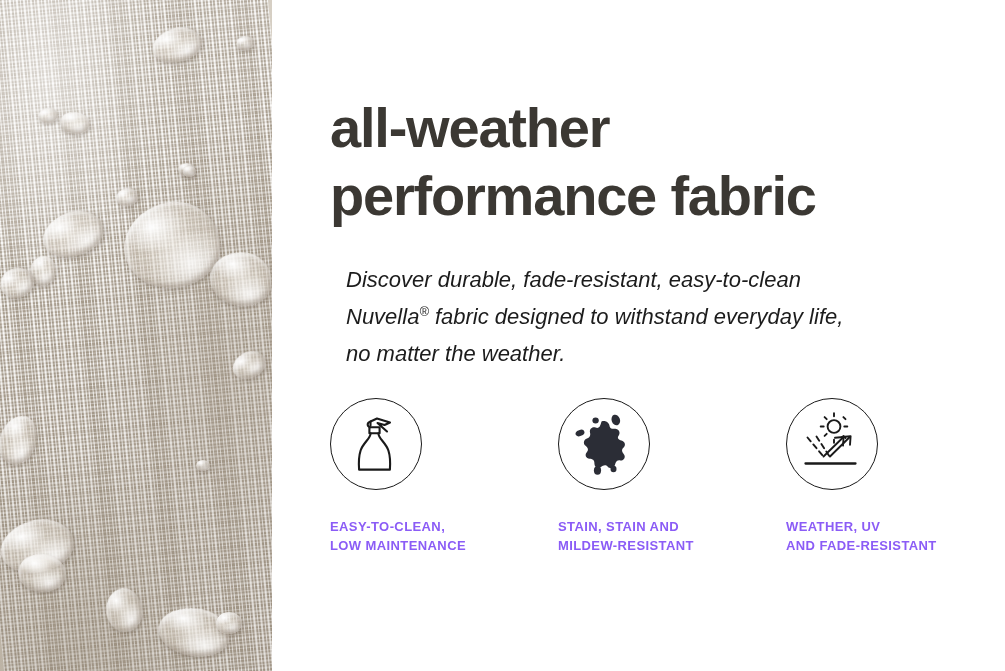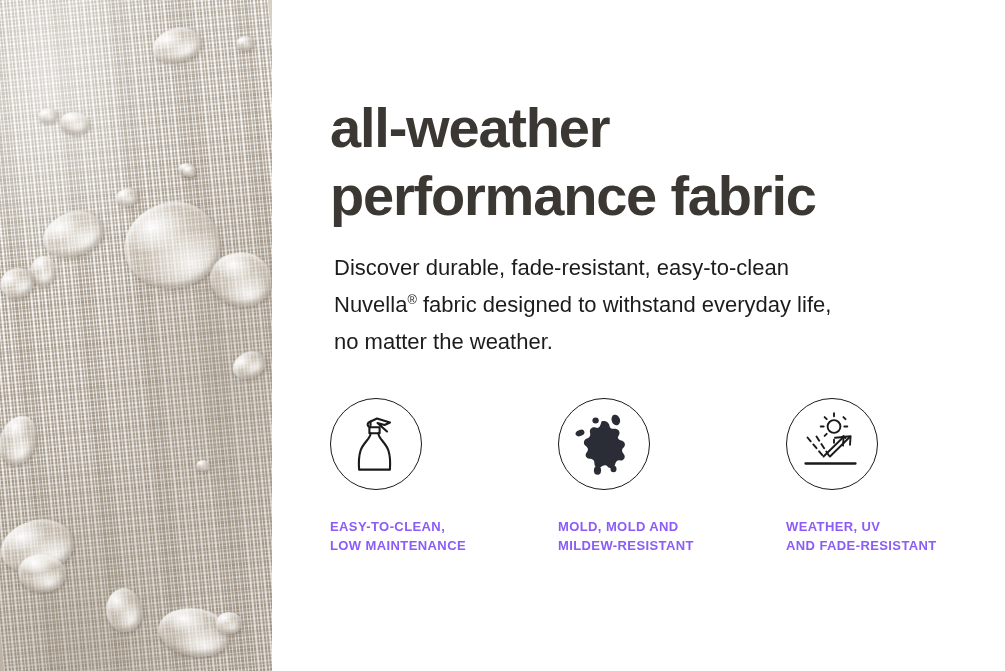--- a/index.html
+++ b/index.html
@@ -87,26 +87,27 @@
     line-height: 68px;
     font-weight: bold;
     letter-spacing: -1.2px;
     color: #3b3833;
     white-space: pre-line;
   }
   .subcopy {
     position: absolute;
     left: 58px;
     top: 245px;
-    margin: 4px;
+    margin: 16px;
     font-size: 22px;
     line-height: 37px;
     font-weight: normal;
     color: #1c1c1c;
     white-space: pre-line;
+    font-style: italic;
   }
   .subcopy sup {
     font-size: 0.58em;
     vertical-align: super;
     line-height: 0;
   }
 
   
   .features {
     position: absolute;
@@ -202,21 +203,21 @@
         <div class="icon-circle">
           <svg width="66" height="64" viewBox="0 0 66 64" fill="#2b2d36">
             <path d="M30.5 9.5 C34.5 8.0 38.0 10.5 38.6 14.2 C39.2 17.8 42.5 16.2 45.4 17.0 C48.6 17.9 49.4 21.4 47.6 23.8 C45.9 26.0 47.6 28.0 50.4 28.6 C54.0 29.4 55.2 33.4 52.4 35.8 C49.9 38.0 51.4 40.2 53.0 42.4 C55.0 45.2 52.8 48.8 49.2 48.4 C45.9 48.0 44.6 50.2 44.0 52.8 C43.2 56.2 39.2 57.4 36.8 54.8 C34.6 52.4 32.2 53.4 30.0 55.0 C27.0 57.2 23.2 55.0 23.4 51.4 C23.6 48.0 21.4 47.0 18.6 46.8 C15.0 46.5 13.4 42.8 15.8 40.2 C18.0 37.8 16.8 35.6 14.6 33.8 C11.8 31.5 12.6 27.5 16.0 26.4 C19.2 25.4 19.6 23.0 19.0 20.4 C18.2 17.0 21.4 14.2 24.6 15.6 C27.6 16.9 29.2 15.0 30.5 9.5 Z"></path>
             <ellipse cx="24.6" cy="8.5" rx="3.2" ry="3.0"></ellipse>
             <ellipse cx="44.8" cy="8.0" rx="4.2" ry="5.4" transform="rotate(-18 44.8 8)"></ellipse>
             <ellipse cx="9.0" cy="21.0" rx="4.6" ry="3.0" transform="rotate(-20 9 21)"></ellipse>
             <ellipse cx="26.5" cy="58.5" rx="3.6" ry="4.2"></ellipse>
             <ellipse cx="42.5" cy="57.0" rx="3.0" ry="3.2"></ellipse>
           </svg>
         </div>
-        <div class="feature-caption">MOLD, MOLD AND
+        <div class="feature-caption">STAIN, STAIN AND
 MILDEW-RESISTANT</div>
       </div>
 
       <div class="feature">
         <div class="icon-circle">
           <svg width="66" height="64" viewBox="0 0 66 64" fill="none" stroke="#1a1a1a" stroke-width="1.9" stroke-linecap="round" stroke-linejoin="round">
 
             <circle cx="35" cy="14.5" r="6.4"></circle>
             <path d="M35 4.2 L35 1.2 M35 27.8 L35 30.8 M24.7 14.5 L21.7 14.5 M48.3 14.5 L45.3 14.5
                      M27.7 7.2 L25.6 5.1 M44.4 23.9 L46.5 26.0 M27.7 21.8 L25.6 23.9 M44.4 5.1 L46.5 7.2"></path>

